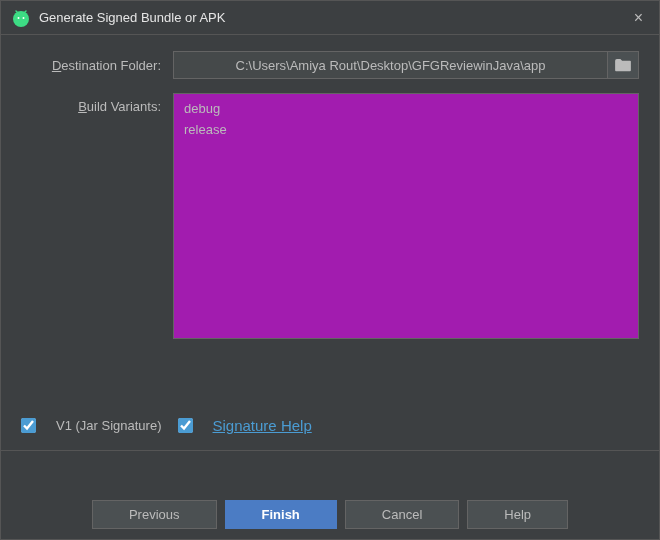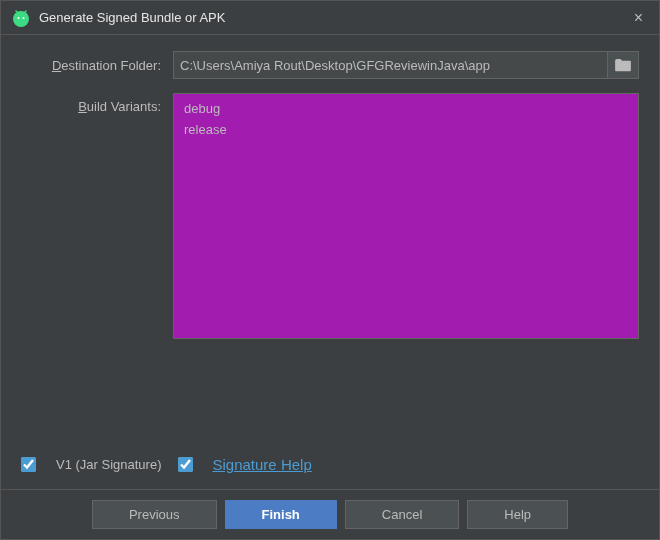--- a/index.html
+++ b/index.html
@@ -97,20 +97,21 @@
     }
 
     .destination-input {
       flex: 1;
       background: transparent;
       border: none;
       outline: none;
       color: #bbbbbb;
       font-size: 13px;
       padding: 2px 6px;
+      text-align: center;
     }
 
     .folder-icon-btn {
       background: #4b5052;
       border: none;
       border-left: 1px solid #646464;
       padding: 4px 6px;
       cursor: pointer;
       display: flex;
       align-items: center;
@@ -213,20 +214,21 @@
 
     .footer-btn {
       padding: 6px 36px;
       font-size: 13px;
       cursor: pointer;
       border: 1px solid #646464;
       background: #4b5052;
       color: #bbbbbb;
       min-width: 80px;
       text-align: center;
+      margin-top: 39px;
     }
 
     .footer-btn.primary {
       background: #4b7cc4;
       border-color: #4b7cc4;
       color: #ffffff;
       font-weight: bold;
     }
 
     .android-icon {

